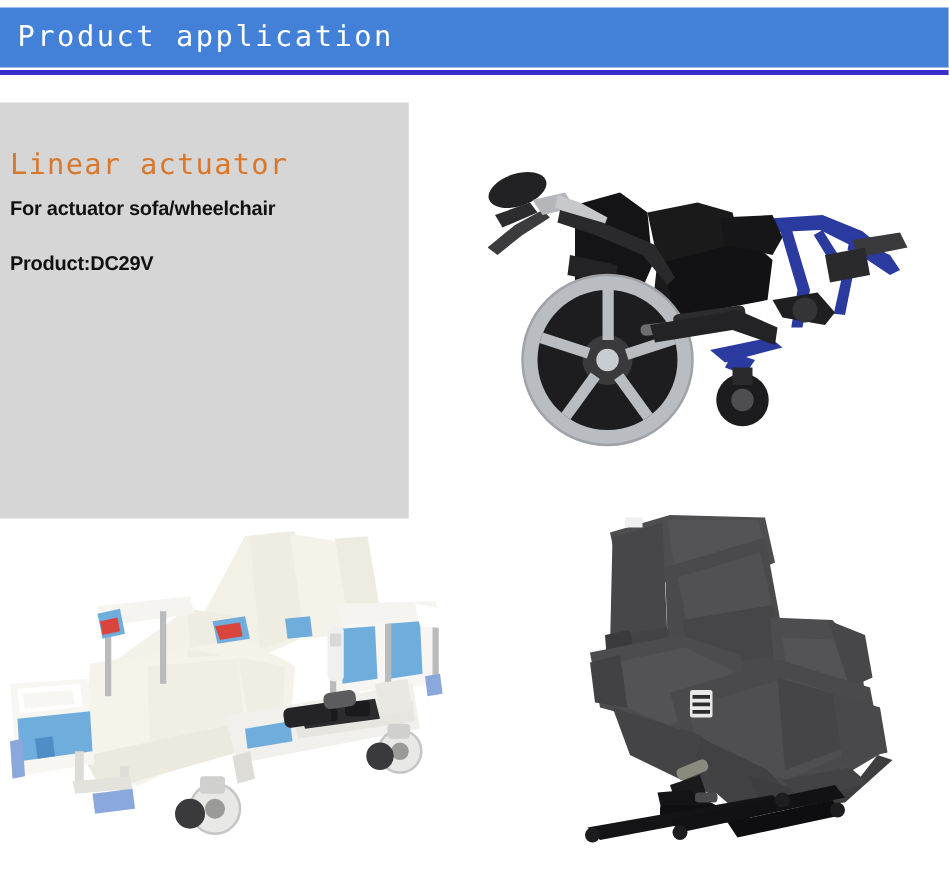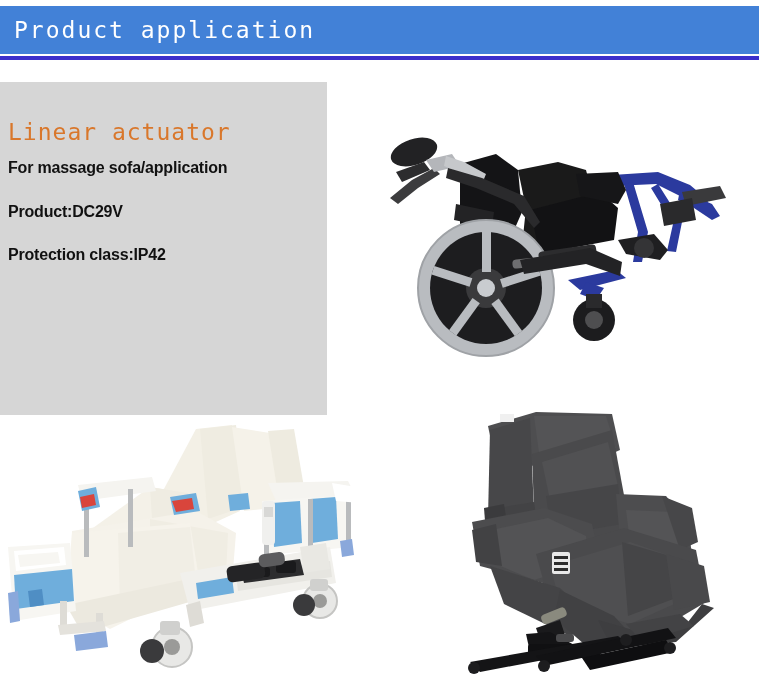--- a/index.html
+++ b/index.html
@@ -62,23 +62,22 @@
 
 <div class="page">
 
   <div class="banner">
     <div class="banner-title">Product application</div>
   </div>
   <div class="banner-rule"></div>
 
   <div class="spec-panel"></div>
   <div class="spec-title">Linear actuator</div>
-  <div class="spec-line l1">For massage sofa/application</div>
+  <div class="spec-line l1">For actuator sofa/wheelchair</div>
   <div class="spec-line l2">Product:DC29V</div>
-  <div class="spec-line l3">Protection class:IP42</div>
 
   <div class="photo photo-wheelchair">
     <svg viewBox="0 0 369 248" xmlns="http://www.w3.org/2000/svg">
       <rect x="0" y="0" width="369" height="248" fill="#ffffff"></rect>
       <g>
         <path d="M222 63 L268 60 L300 73 L318 88 L316 100 L294 86 L266 72 L224 74 Z" fill="#2b3a9e"></path>
         <path d="M243 70 L258 120 L252 150 L243 150 L248 120 L234 72 Z" fill="#2b3a9e"></path>
         <path d="M268 72 L292 110 L286 140 L277 139 L283 112 L261 76 Z" fill="#2b3a9e"></path>
         <path d="M290 78 L322 92 L330 104 L322 108 L304 96 L288 88 Z" fill="#2b3a9e"></path>
         <path d="M178 168 L226 158 L236 166 L190 178 Z" fill="#2b3a9e"></path>

